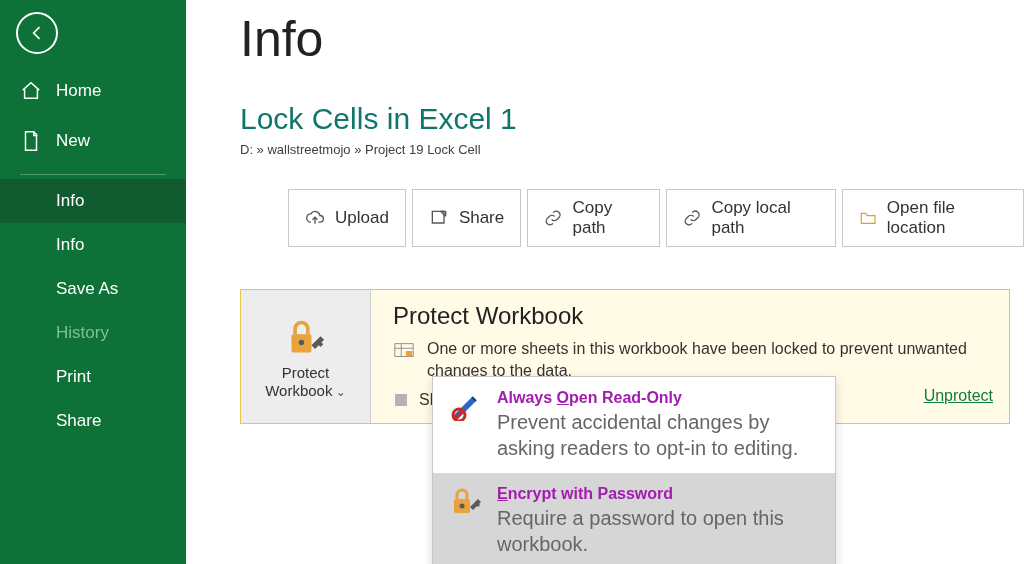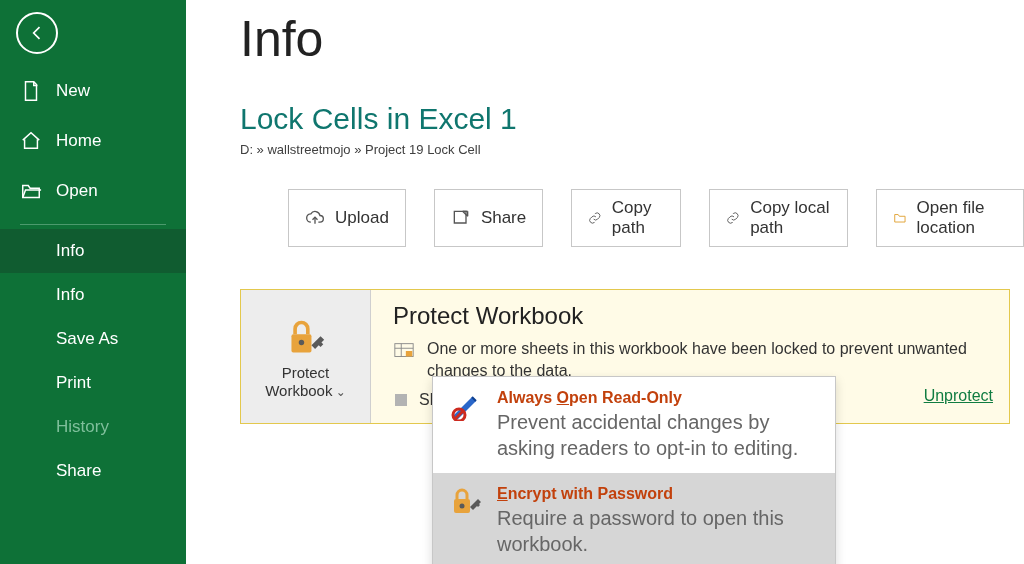--- a/index.html
+++ b/index.html
@@ -17,21 +17,21 @@
   .sub-item { padding: 12px 0 12px 56px; font-size: 17px; cursor: pointer; }
   .sub-item.selected { background: #105c30; }
   .sub-item.disabled { color: #7fbf9b; }
 
   
   .main { flex: 1; height: 100%; padding: 10px 0 0 54px; position: relative; overflow: hidden; }
   .page-title { font-size: 50px; font-weight: 400; color: #222; }
   .doc-title { font-size: 30px; color: #0f766e; margin-top: 34px; }
   .breadcrumb { font-size: 13px; color: #404040; margin-top: 6px; }
 
-  .toolbar { display: flex; gap: 28px; margin-top: 32px; padding-left: 48px; }
+  .toolbar { display: flex; gap: 6px; margin-top: 32px; padding-left: 48px; }
   .tool-btn { display: flex; align-items: center; gap: 10px; padding: 8px 16px; border: 1px solid #c7c7c7; background: #fff; font-size: 17px; color: #333; cursor: pointer; }
   .tool-btn svg { width: 20px; height: 20px; fill: none; stroke: #555; stroke-width: 1.6; }
 
   
   .protect-panel { display: flex; margin-top: 42px; border: 1px solid #e3c84d; background: #fffbe7; width: 770px; position: relative; }
   .protect-btn { width: 130px; border-right: 1px solid #cfcfcf; background: #ededed; display: flex; flex-direction: column; align-items: center; justify-content: center; gap: 6px; padding: 14px 6px 10px 6px; cursor: pointer; }
   .protect-btn svg { width: 44px; height: 40px; }
   .protect-btn-label { font-size: 15px; color: #333; text-align: center; line-height: 1.2; }
   .protect-btn-label::after { content: " ⌄"; font-size: 12px; color: #555; }
   .protect-body { flex: 1; padding: 12px 18px 14px 22px; position: relative; }
@@ -44,83 +44,74 @@
   .sheet-name { font-size: 16px; color: #333; }
   .unprotect { position: absolute; right: 16px; bottom: 18px; color: #107c41; text-decoration: underline; font-size: 16px; cursor: pointer; }
 
   
   .dropdown { position: absolute; left: 246px; top: 376px; width: 404px; background: #fff; border: 1px solid #c7c7c7; box-shadow: 0 4px 10px rgba(0,0,0,.15); }
   .dd-item { display: flex; gap: 14px; padding: 12px 14px 12px 16px; cursor: pointer; }
   .dd-item.hover { background: #d6d6d6; }
   .dd-icon { width: 34px; flex: none; display: flex; align-items: flex-start; justify-content: center; padding-top: 2px; }
   .dd-icon svg { width: 32px; height: 30px; }
   .dd-text {}
-  .dd-title { font-size: 16px; font-weight: 700; color: #c2410c; }
+  .dd-title { font-size: 16px; font-weight: 700; color: #a21caf; }
   .dd-title .ul { text-decoration: underline; }
   .dd-desc { font-size: 20px; color: #666; margin-top: 2px; line-height: 1.3; }
 
   
   .under-text { margin-top: 100px; margin-left: 412px; font-size: 17px; color: #333; line-height: 1.9; }
 </style>
 </head>
 <body>
 
 <div class="sidebar">
   <div class="back-btn">
     <svg viewBox="0 0 24 24">
         <path d="M15 5l-7 7 7 7"></path>
       </svg>
   </div>
 
   <div class="side-item">
     <span class="side-icon">
         <svg viewBox="0 0 24 24">
-          <path d="M6 2h9l3 3v17H6z"></path>
-          <path d="M15 2v4h4"></path>
+          <path d="M3 11l9-8 9 8"></path>
+          <path d="M5 10v10h14V10"></path>
         </svg>
       </span>
-    <span>New</span>
+    <span>Home</span>
   </div>
 
   <div class="side-item">
     <span class="side-icon">
         <svg viewBox="0 0 24 24">
-          <path d="M3 11l9-8 9 8"></path>
-          <path d="M5 10v10h14V10"></path>
+          <path d="M6 2h9l3 3v17H6z"></path>
+          <path d="M15 2v4h4"></path>
         </svg>
       </span>
-    <span>Home</span>
-  </div>
-
-  <div class="side-item">
-    <span class="side-icon">
-        <svg viewBox="0 0 24 24">
-          <path d="M3 6h6l2 3h10v10H3z"></path>
-          <path d="M3 19l3-8h17"></path>
-        </svg>
-      </span>
-    <span>Open</span>
-  </div>
+    <span>New</span>
+  </div>
+
 
   <hr class="side-sep">
 
   <div class="sub-item selected">
     <span>Info</span>
   </div>
   <div class="sub-item">
     <span>Info</span>
   </div>
   <div class="sub-item">
     <span>Save As</span>
   </div>
-  <div class="sub-item">
-    <span>Print</span>
-  </div>
   <div class="sub-item disabled">
     <span>History</span>
+  </div>
+  <div class="sub-item">
+    <span>Print</span>
   </div>
   <div class="sub-item">
     <span>Share</span>
   </div>
 </div>
 
 <div class="main">
   <div class="page-title">Info</div>
   <div class="doc-title">Lock Cells in Excel 1</div>
   <div class="breadcrumb">D: » wallstreetmojo » Project 19 Lock Cell</div>

